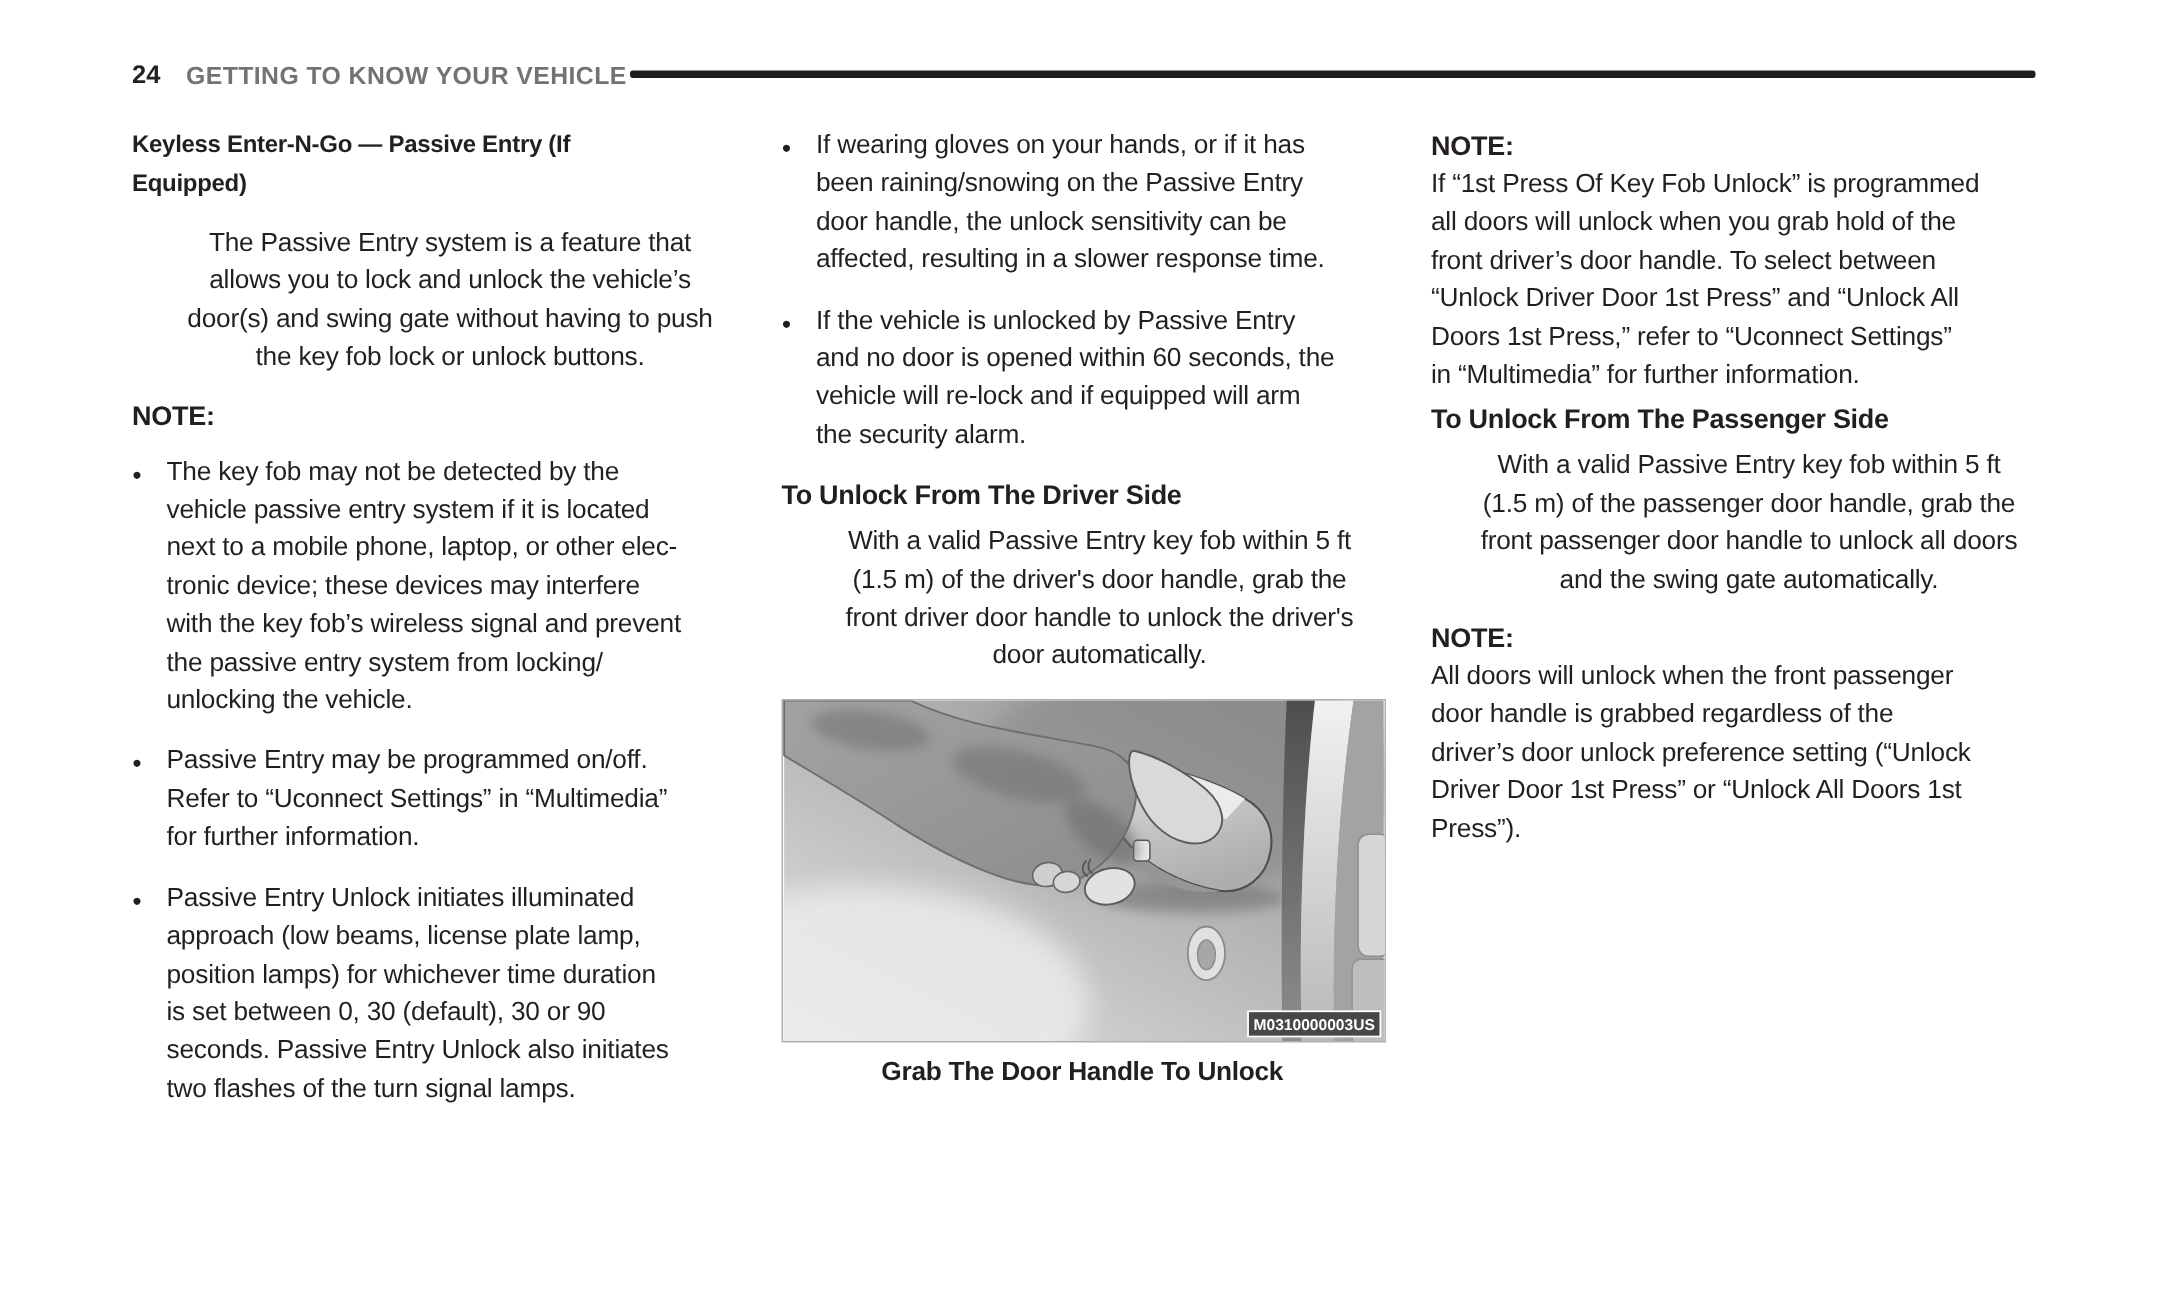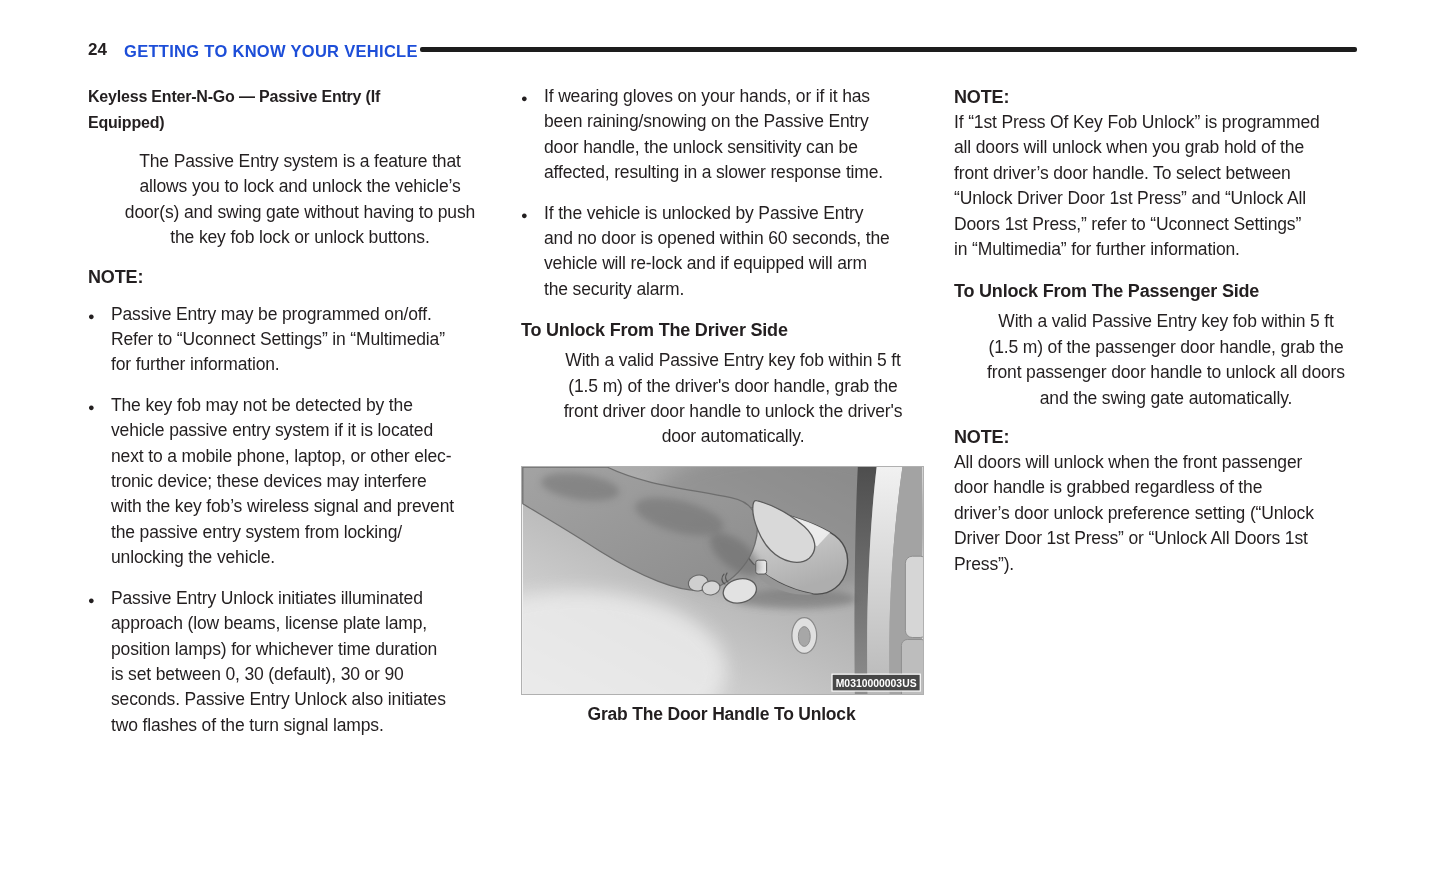--- a/index.html
+++ b/index.html
@@ -12,21 +12,21 @@
   }
 
   
   .page-num {
     position: absolute; left: 88px; top: 40px;
     font-size: 17px; font-weight: bold; line-height: 20px;
   }
   .section-title {
     position: absolute; left: 124px; top: 41px;
     font-size: 16.5px; font-weight: bold; line-height: 20px;
-    color: #1d4ed8; letter-spacing: 0.3px;
+    color: #737373; letter-spacing: 0.3px;
   }
   .header-rule {
     position: absolute; left: 420px; top: 47px;
     width: 937px; height: 5px; background: #1d1d1d; border-radius: 2px;
   }
 
   
   .col {
     position: absolute; top: 84px; width: 424px;
     font-size: 17.5px; line-height: 25.4px; letter-spacing: -0.15px;
@@ -82,33 +82,33 @@
   <div class="h-main">Keyless Enter-N-Go — Passive Entry (If
 Equipped)</div>
   <p class="body-text">The Passive Entry system is a feature that
 allows you to lock and unlock the vehicle’s
 door(s) and swing gate without having to push
 the key fob lock or unlock buttons.</p>
   <div class="note-label">NOTE:</div>
   <ul class="blist">
     <li>
       <span class="dot"></span>
-      <span class="btxt">Passive Entry may be programmed on/off.
-Refer to “Uconnect Settings” in “Multimedia”
-for further information.</span>
-    </li>
-    <li>
-      <span class="dot"></span>
       <span class="btxt">The key fob may not be detected by the
 vehicle passive entry system if it is located
 next to a mobile phone, laptop, or other elec-
 tronic device; these devices may interfere
 with the key fob’s wireless signal and prevent
 the passive entry system from locking/
 unlocking the vehicle.</span>
+    </li>
+    <li>
+      <span class="dot"></span>
+      <span class="btxt">Passive Entry may be programmed on/off.
+Refer to “Uconnect Settings” in “Multimedia”
+for further information.</span>
     </li>
     <li>
       <span class="dot"></span>
       <span class="btxt">Passive Entry Unlock initiates illuminated
 approach (low beams, license plate lamp,
 position lamps) for whichever time duration
 is set between 0, 30 (default), 30 or 90
 seconds. Passive Entry Unlock also initiates
 two flashes of the turn signal lamps.</span>
     </li>
@@ -209,21 +209,21 @@
 </div>
 
 <div class="col col-3">
   <div class="note-label" style="margin-top:0">NOTE:</div>
   <p class="note-text">If “1st Press Of Key Fob Unlock” is programmed
 all doors will unlock when you grab hold of the
 front driver’s door handle. To select between
 “Unlock Driver Door 1st Press” and “Unlock All
 Doors 1st Press,” refer to “Uconnect Settings”
 in “Multimedia” for further information.</p>
-  <div class="h-sub" style="margin-top:16px">To Unlock From The Passenger Side</div>
+  <div class="h-sub" style="margin-top:4px">To Unlock From The Passenger Side</div>
   <p class="body-text">With a valid Passive Entry key fob within 5 ft
 (1.5 m) of the passenger door handle, grab the
 front passenger door handle to unlock all doors
 and the swing gate automatically.</p>
   <div class="note-label">NOTE:</div>
   <p class="note-text">All doors will unlock when the front passenger
 door handle is grabbed regardless of the
 driver’s door unlock preference setting (“Unlock
 Driver Door 1st Press” or “Unlock All Doors 1st
 Press”).</p>

